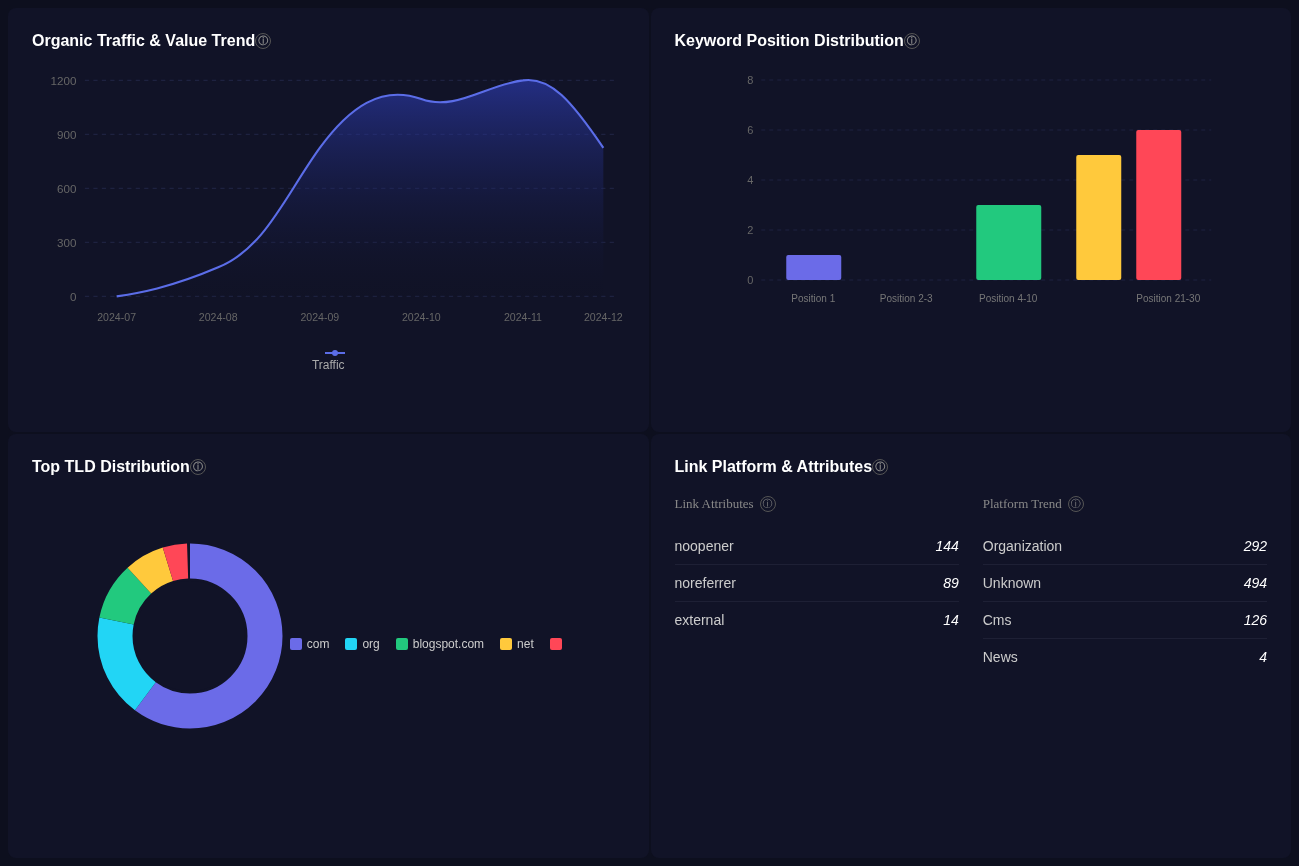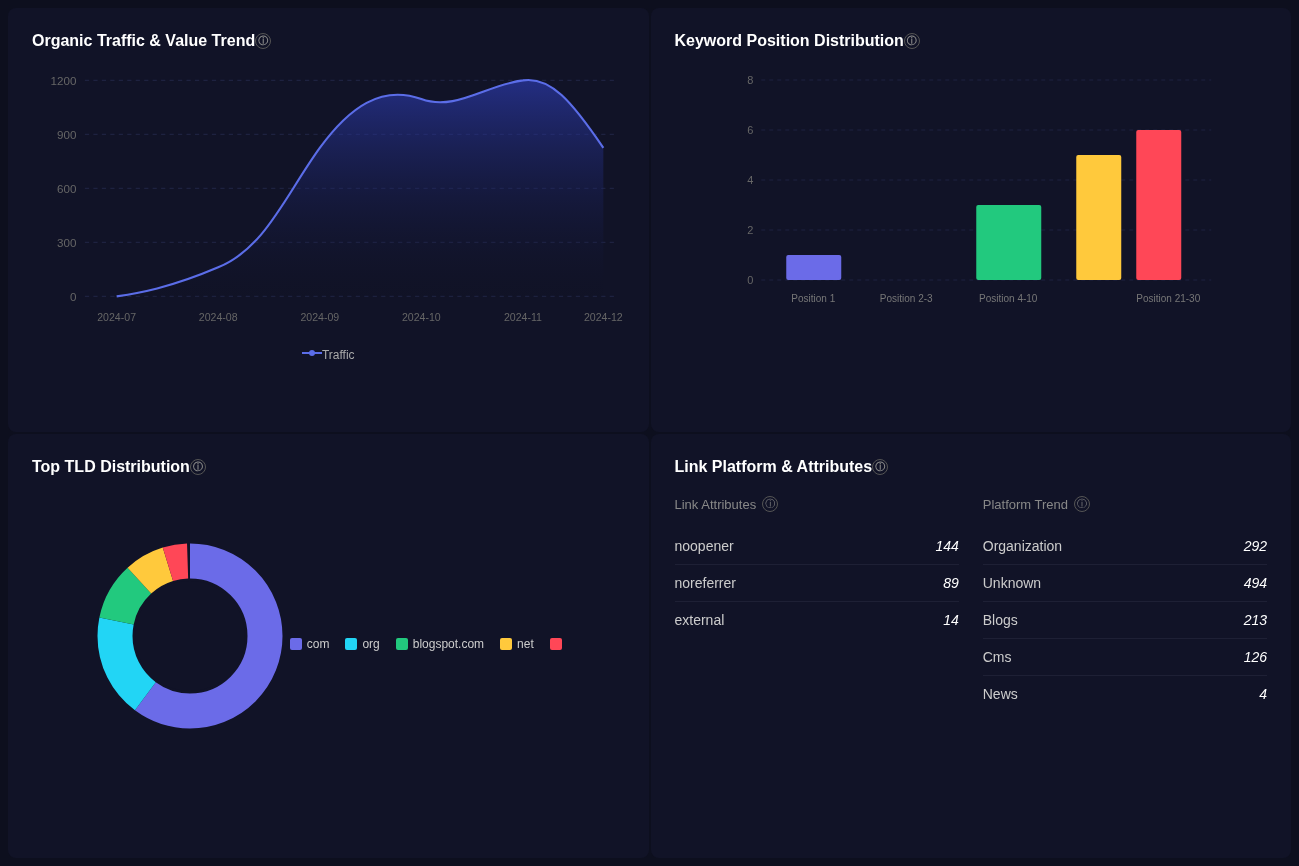--- a/index.html
+++ b/index.html
@@ -55,21 +55,22 @@
     .legend {
       display: flex;
       justify-content: center;
       gap: 16px;
       margin-top: 8px;
       font-size: 12px;
       color: #aaa;
     }
     .legend-item {
       display: flex;
-      align-items: flex-start;
+      align-items: flex-end;
+      flex-direction: column;
     }
 
     
     .bar-chart-area {
       width: 100%;
       height: 270px;
       position: relative;
     }
 
     
@@ -107,20 +108,21 @@
       gap: 24px;
       margin-top: 8px;
     }
     .lp-section-title {
       font-size: 13px;
       color: #888;
       margin-bottom: 16px;
       display: flex;
       align-items: center;
       gap: 6px;
+      font-family: Liberation Serif, serif;
     }
     .lp-row {
       display: flex;
       justify-content: space-between;
       align-items: center;
       padding: 10px 0;
       border-bottom: 1px solid #1e2035;
       font-size: 14px;
     }
     .lp-row:last-child {
@@ -300,24 +302,20 @@
       </div>
       <div class="lp-row">
         <span class="lp-label">Organization</span>
         <span class="lp-value">292</span>
       </div>
       <div class="lp-row">
         <span class="lp-label">Unknown</span>
         <span class="lp-value">494</span>
       </div>
       <div class="lp-row">
-        <span class="lp-label">Blogs</span>
-        <span class="lp-value">213</span>
-      </div>
-      <div class="lp-row">
         <span class="lp-label">Cms</span>
         <span class="lp-value">126</span>
       </div>
       <div class="lp-row">
         <span class="lp-label">News</span>
         <span class="lp-value">4</span>
       </div>
     </div>
   </div>
 </div>

